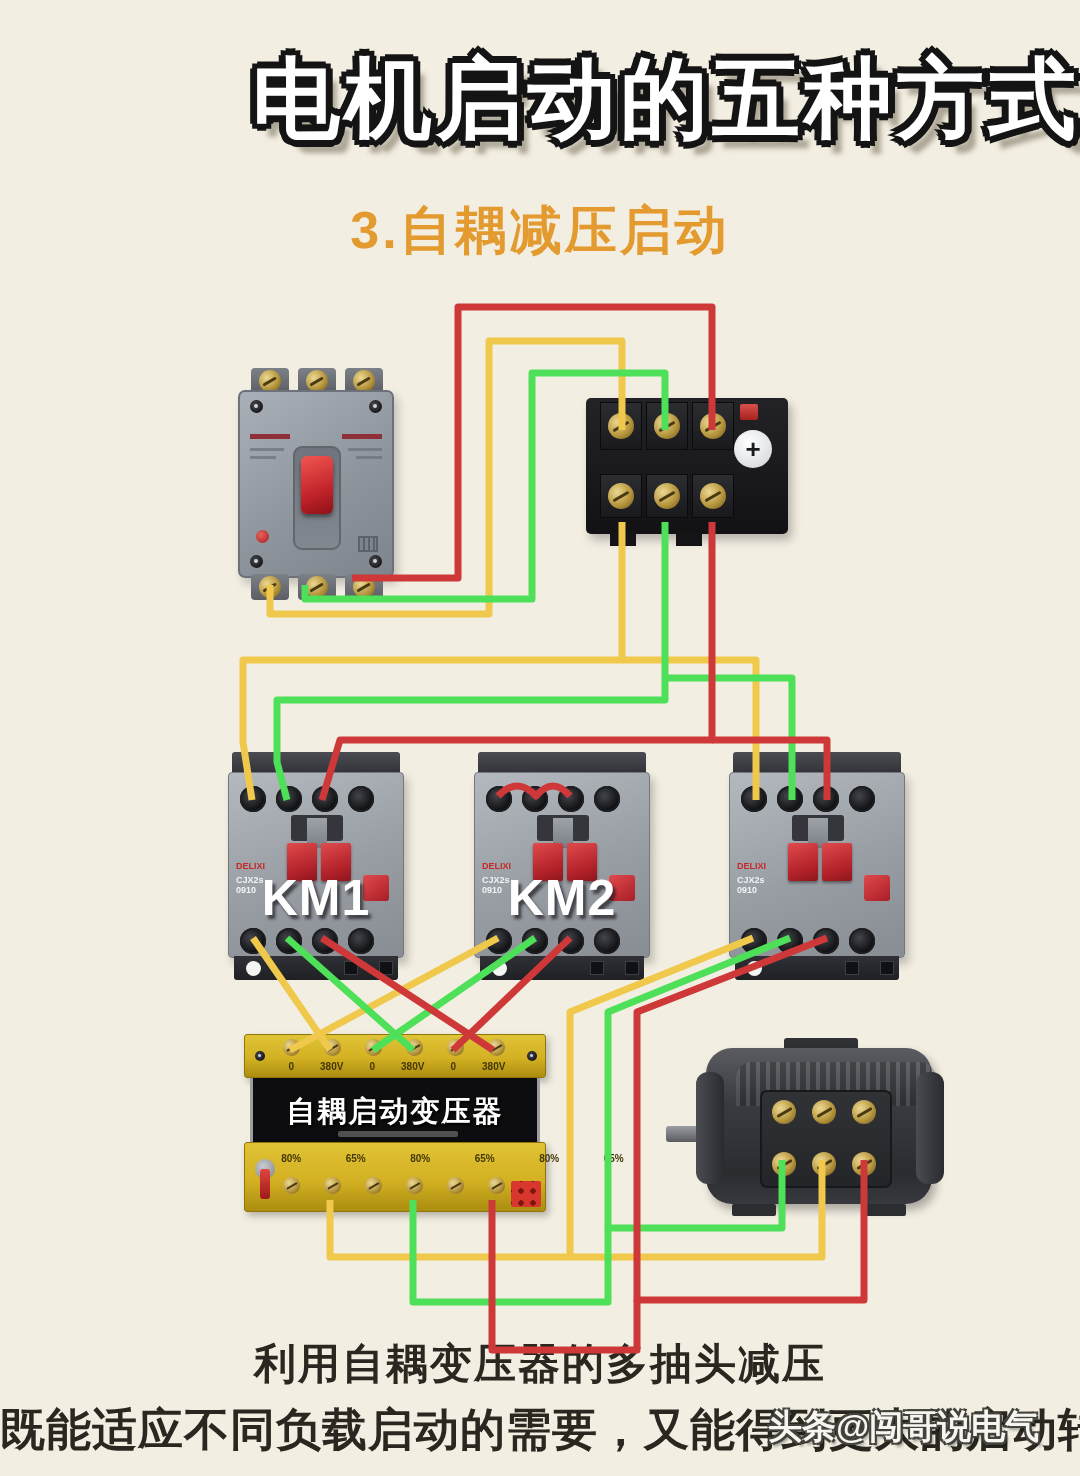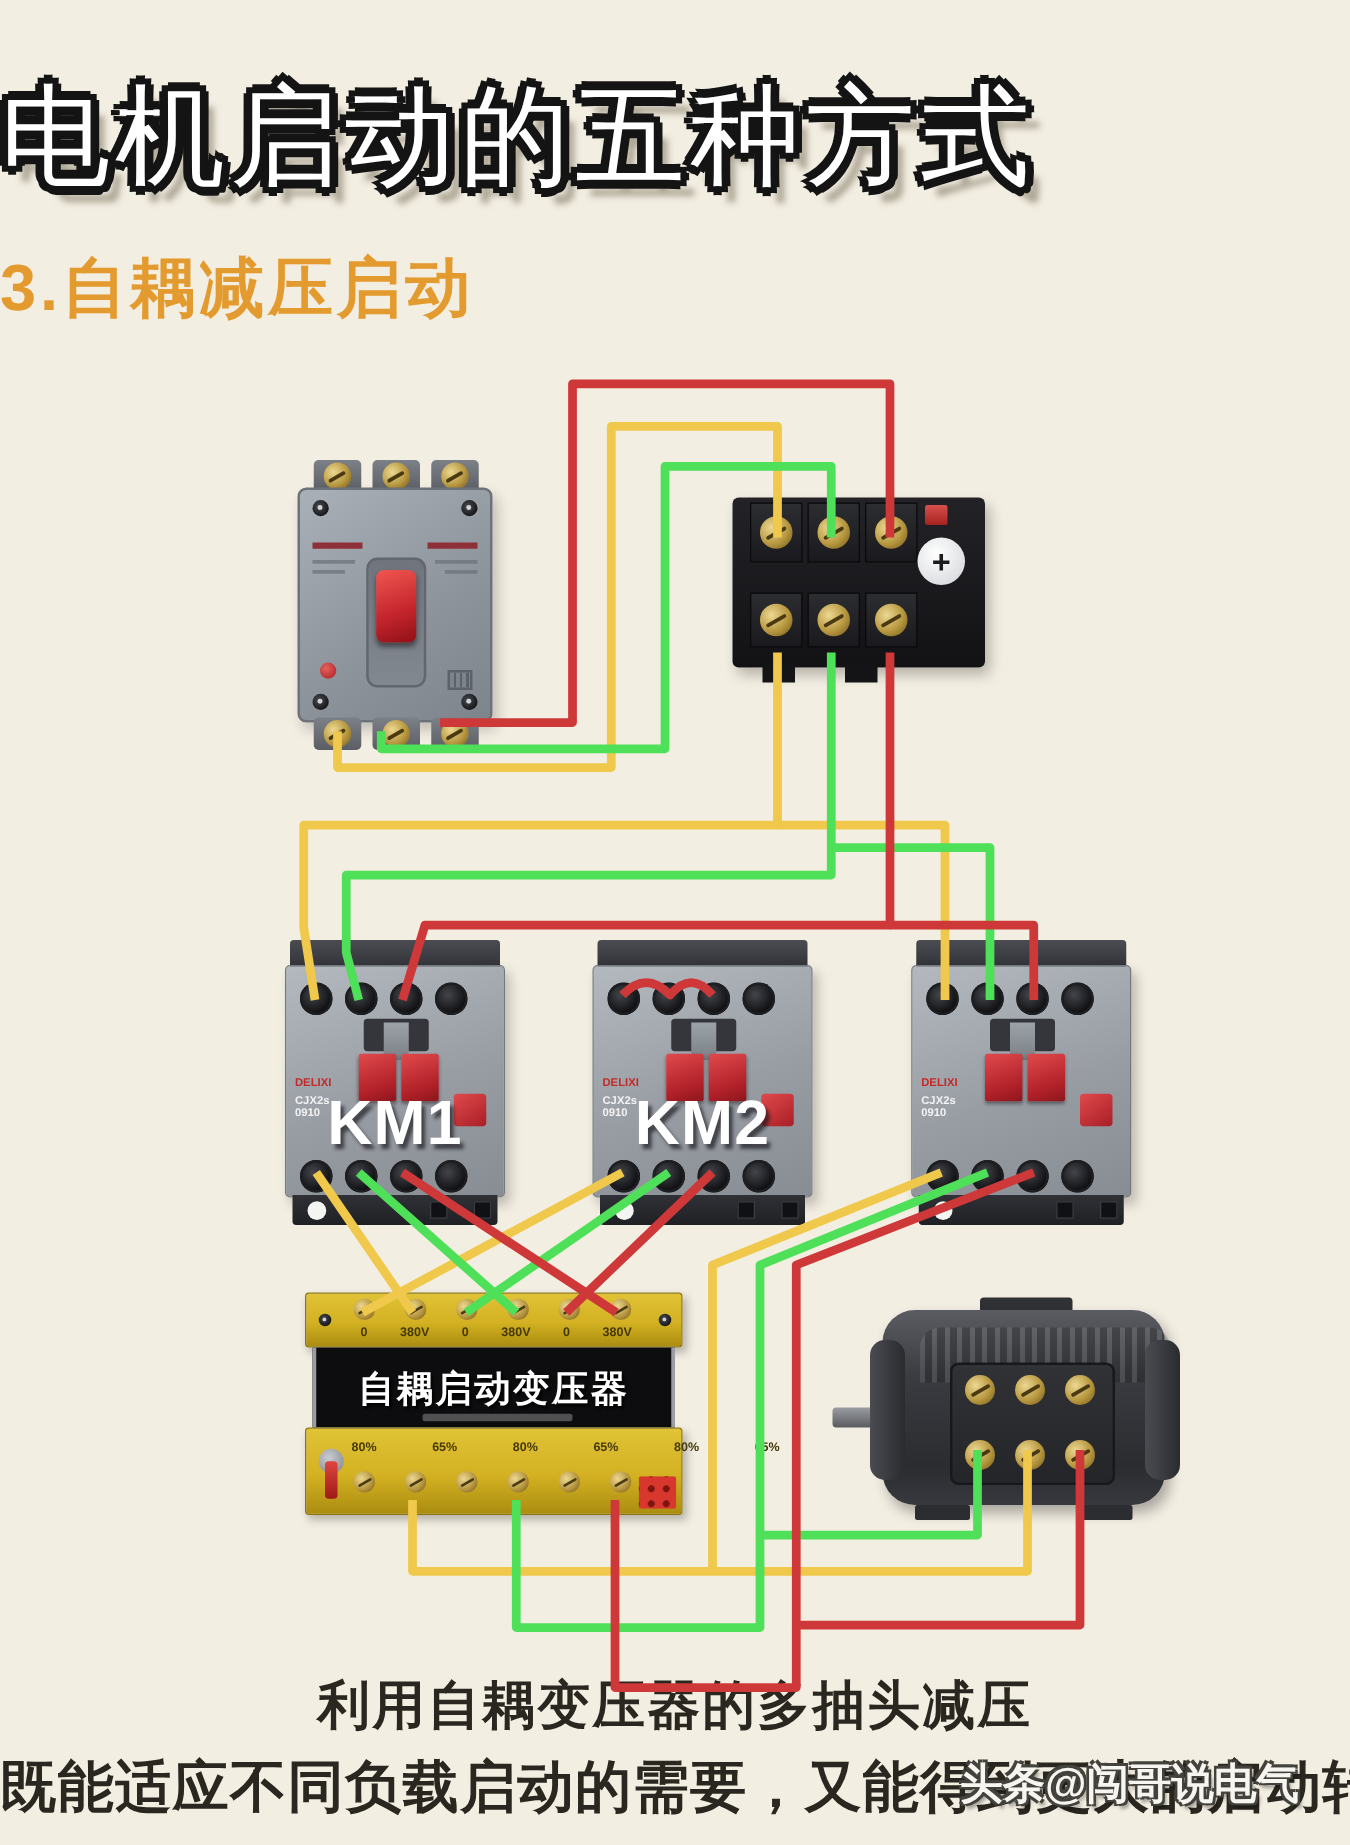--- a/index.html
+++ b/index.html
@@ -5,28 +5,28 @@
   :root{
     --background:#F3EEE2; --accent-orange:#E39A2E;
     --wire-yellow:#EFC84C; --wire-green:#4EE058; --wire-red:#CE3838;
     --transformer-gold:#D3B122; --title-fill:#FFFFFF; --title-outline:#141414;
   }
   *{margin:0;padding:0;box-sizing:border-box;}
   body{background:#d8d4c8;font-family:"Liberation Sans",sans-serif;}
   #canvas{position:relative;width:1080px;height:1476px;margin:0 auto;background:var(--background);overflow:hidden;}
 
   
-  .title{position:absolute;top:50px;left:0;width:100%;text-align:left;
-    font-size:88px;font-weight:400;letter-spacing:4px;color:var(--title-fill);
+  .title{position:absolute;top:40px;left:0;width:100%;text-align:right;
+    font-size:88px;font-weight:700;letter-spacing:4px;color:var(--title-fill);
     text-shadow:-5px -5px 0 var(--title-outline),5px -5px 0 var(--title-outline),
       -5px 5px 0 var(--title-outline),5px 5px 0 var(--title-outline),
       -7px 0 0 var(--title-outline),7px 0 0 var(--title-outline),
       0 -7px 0 var(--title-outline),0 7px 0 var(--title-outline),
       11px 13px 5px rgba(100,92,70,.5);}
-  .subtitle{position:absolute;top:196px;left:0;width:100%;
+  .subtitle{position:absolute;top:196px;left:0;width:100%;text-align:center;
     font-size:52px;font-weight:900;color:var(--accent-orange);letter-spacing:3px;}
   .caption1{position:absolute;top:1336px;left:0;width:100%;text-align:center;
     font-size:42px;font-weight:900;color:#29271f;letter-spacing:2px;}
   .caption2{position:absolute;top:1400px;left:0;width:100%;text-align:center;
     font-size:45px;font-weight:900;color:#29271f;letter-spacing:1px;white-space:nowrap;}
   .watermark{position:absolute;top:1404px;left:768px;font-size:34px;font-weight:700;color:#f7f5ef;
     text-shadow:-2px -2px 0 #44423c,2px -2px 0 #44423c,-2px 2px 0 #44423c,2px 2px 0 #44423c,3px 4px 3px rgba(0,0,0,.35);
     z-index:30;white-space:nowrap;}
 
   

